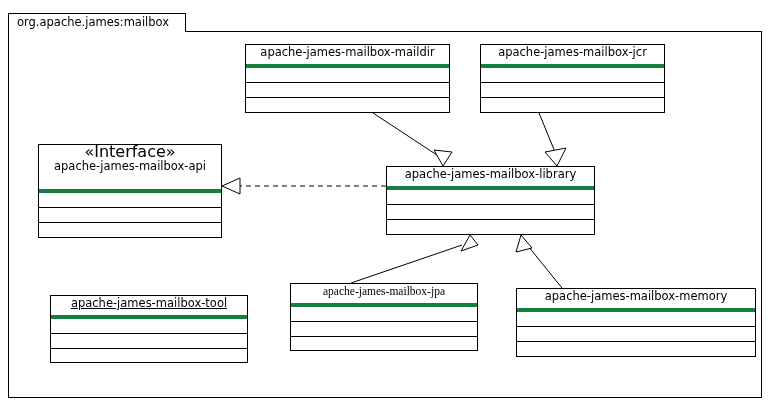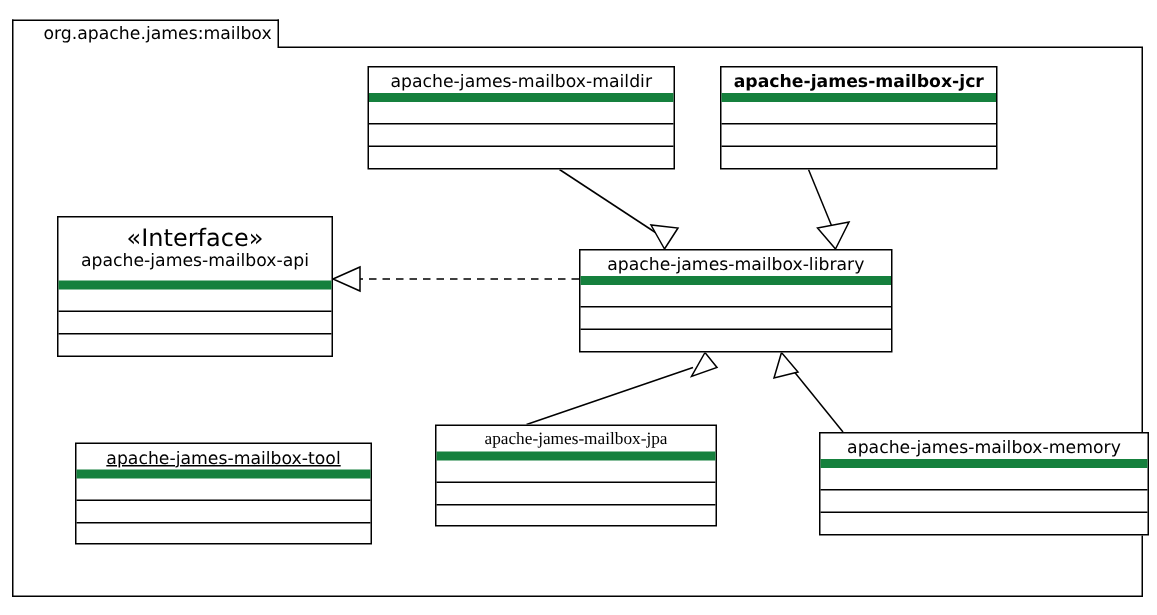--- a/index.html
+++ b/index.html
@@ -35,44 +35,43 @@
     left: 8px;
     top: 13px;
     width: 178px;
     height: 19px;
     border: 1px solid #000000;
     border-bottom: none;
     box-sizing: border-box;
     background: #ffffff;
     display: flex;
     align-items: center;
-    padding-left: 20px;
+    padding-left: 8px;
     z-index: 3;
   }
   .pkg-tab-label {
     font-size: 11.5px;
     color: #000000;
     line-height: 1;
     white-space: nowrap;
   }
   
   .cls {
     position: absolute;
     border: 1px solid #000000;
     box-sizing: border-box;
     background: #ffffff;
     z-index: 2;
   }
   .cls-header {
-    border-bottom: 6px solid #15803d;
+    border-bottom: 4px solid #15803d;
     box-sizing: border-box;
     display: flex;
     flex-direction: column;
     align-items: center;
-    justify-content: center;
     text-align: center;
     padding: 0 6px;
   }
   .cls-name {
     font-size: 11.5px;
     color: #000000;
     line-height: 14px;
     white-space: nowrap;
   }
   .cls-stereo {
@@ -156,21 +155,21 @@
 
   <div class="cls" style="left:245px; top:44px; width:205px; height:69px;">
     <div class="cls-header" style="height:23px;">
       <span class="cls-name">apache-james-mailbox-maildir</span>
     </div>
     <div class="cls-compartment"></div>
     <div class="cls-compartment"></div>
     <div class="cls-compartment last"></div>
   </div>
 
-  <div class="cls" style="left:480px; top:44px; width:185px; height:69px;font-weight:bold;">
+  <div class="cls" style="left:480px; top:44px; width:185px; height:69px;">
     <div class="cls-header" style="height:23px;">
       <span class="cls-name">apache-james-mailbox-jcr</span>
     </div>
     <div class="cls-compartment"></div>
     <div class="cls-compartment"></div>
     <div class="cls-compartment last"></div>
   </div>
 
   <div class="cls" style="left:38px; top:144px; width:184px; height:94px;">
     <div class="cls-header" style="height:48px;">
@@ -202,21 +201,21 @@
 
   <div class="cls" style="left:290px; top:283px; width:188px; height:68px;font-family:Liberation Serif, serif;">
     <div class="cls-header" style="height:23px;">
       <span class="cls-name">apache-james-mailbox-jpa</span>
     </div>
     <div class="cls-compartment"></div>
     <div class="cls-compartment"></div>
     <div class="cls-compartment last"></div>
   </div>
 
-  <div class="cls" style="left:546px; top:288px; width:220px; height:69px;">
+  <div class="cls" style="left:516px; top:288px; width:240px; height:69px;">
     <div class="cls-header" style="height:23px;">
       <span class="cls-name">apache-james-mailbox-memory</span>
     </div>
     <div class="cls-compartment"></div>
     <div class="cls-compartment"></div>
     <div class="cls-compartment last"></div>
   </div>
 
 </div>
 

